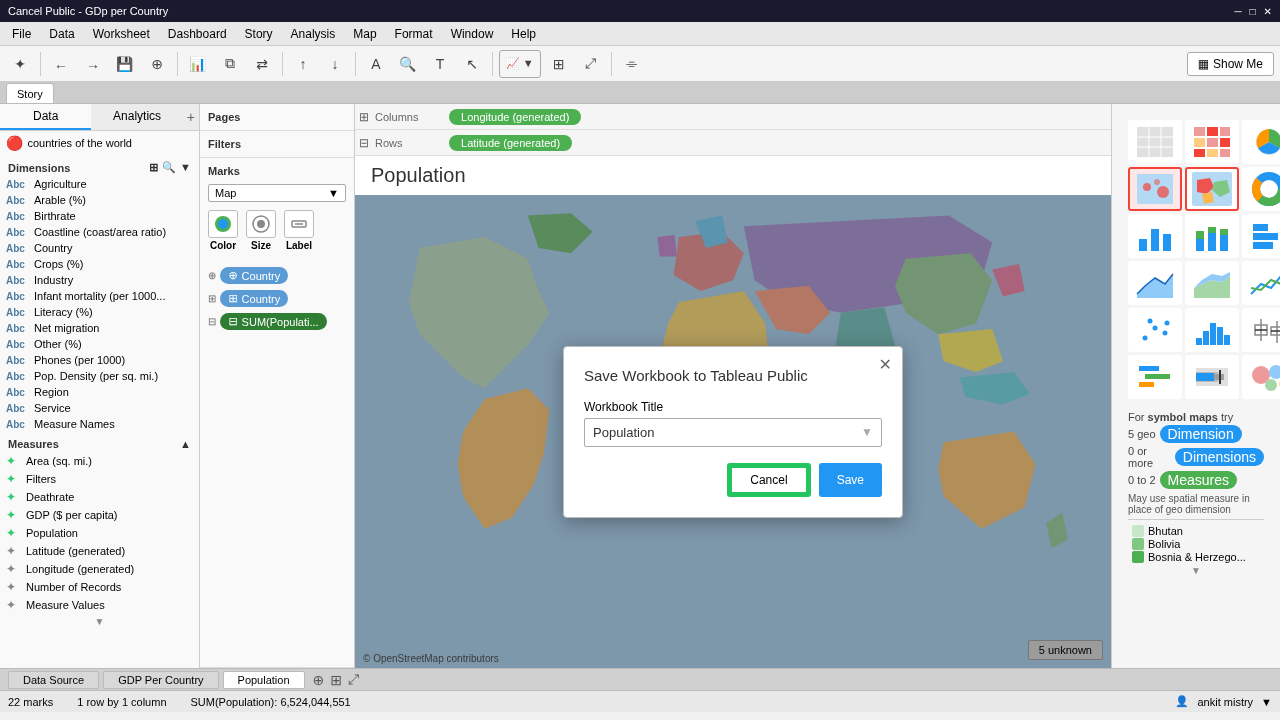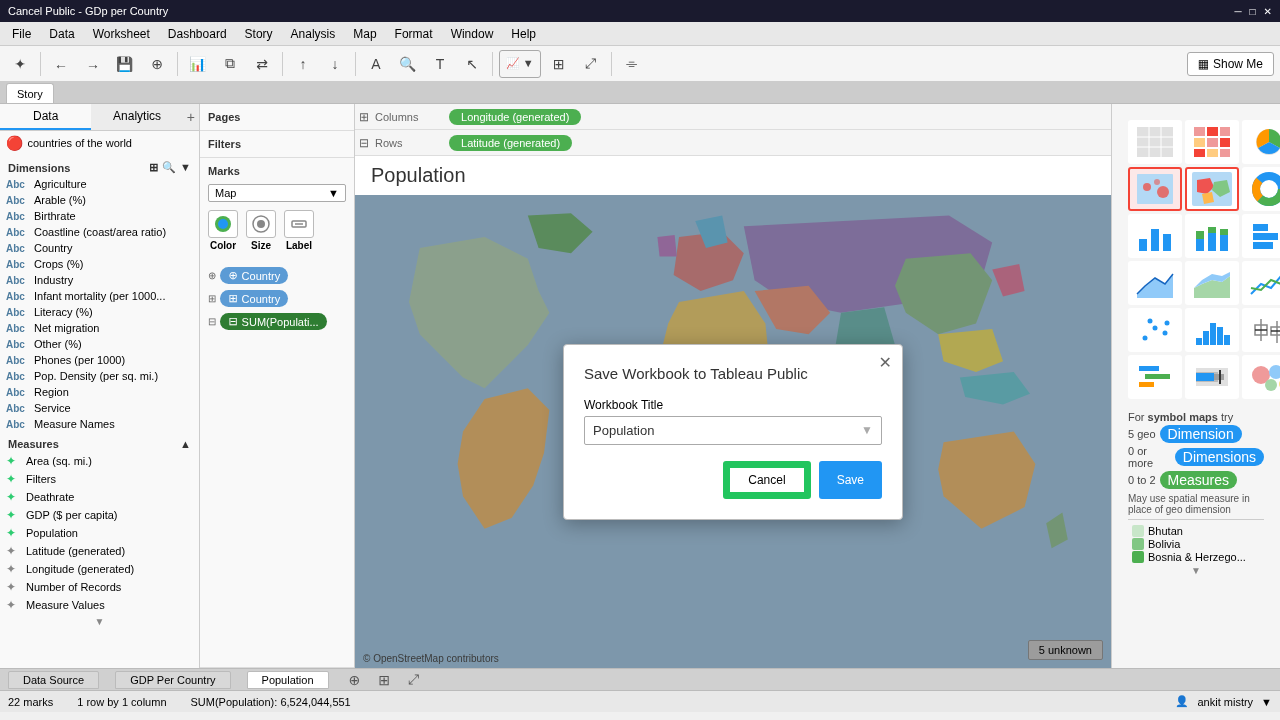--- a/index.html
+++ b/index.html
@@ -328,21 +328,21 @@
       font-size: 11px;
       border-radius: 2px;
     }
     .bottom-tabs {
       height: 22px;
       background: #d0d0d0;
       border-top: 1px solid #bbb;
       display: flex;
       align-items: center;
       padding: 0 8px;
-      gap: 16px;
+      gap: 4px;
     }
     .bottom-tab {
       padding: 2px 14px;
       font-size: 11px;
       border: 1px solid #bbb;
       border-radius: 2px 2px 0 0;
       cursor: pointer;
       background: #d8d8d8;
     }
     .bottom-tab.active { background: white; }
@@ -415,21 +415,21 @@
     }
     .modal-input-inner { flex: 1; font-size: 13px; color: #333; }
     .modal-input-arrow { color: #aaa; font-size: 12px; }
     .modal-actions {
       display: flex;
       justify-content: flex-end;
       gap: 8px;
     }
     .btn-cancel {
       padding: 5px 18px;
-      border: 7px solid #22c55e;
+      border: 5px solid #22c55e;
       background: white;
       border-radius: 3px;
       cursor: pointer;
       font-size: 12px;
       text-align: center;
     }
     .btn-save {
       padding: 5px 18px;
       background: #2196F3;
       color: white;

